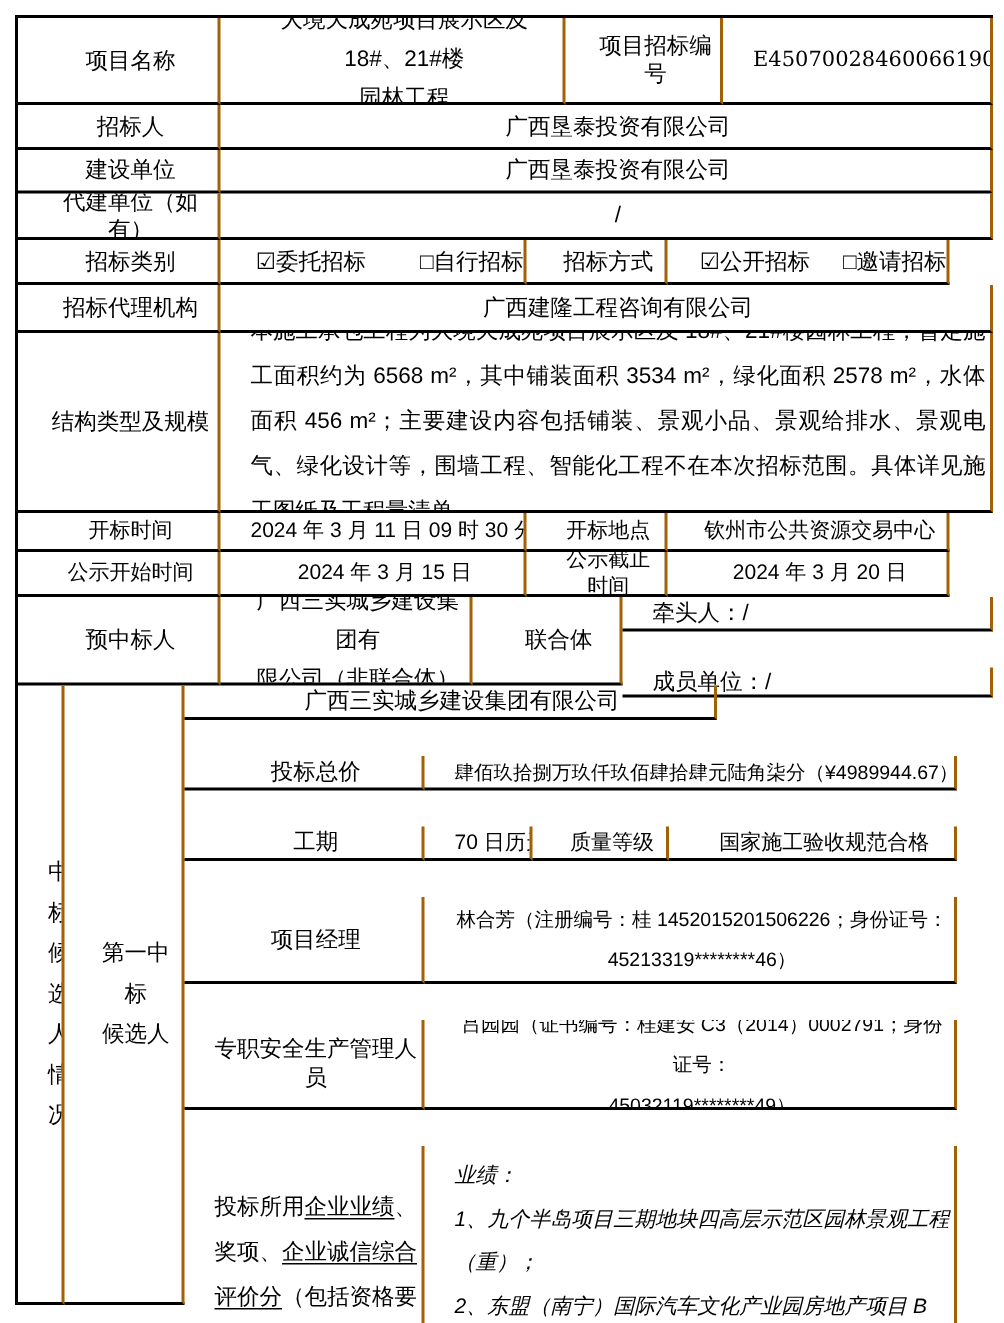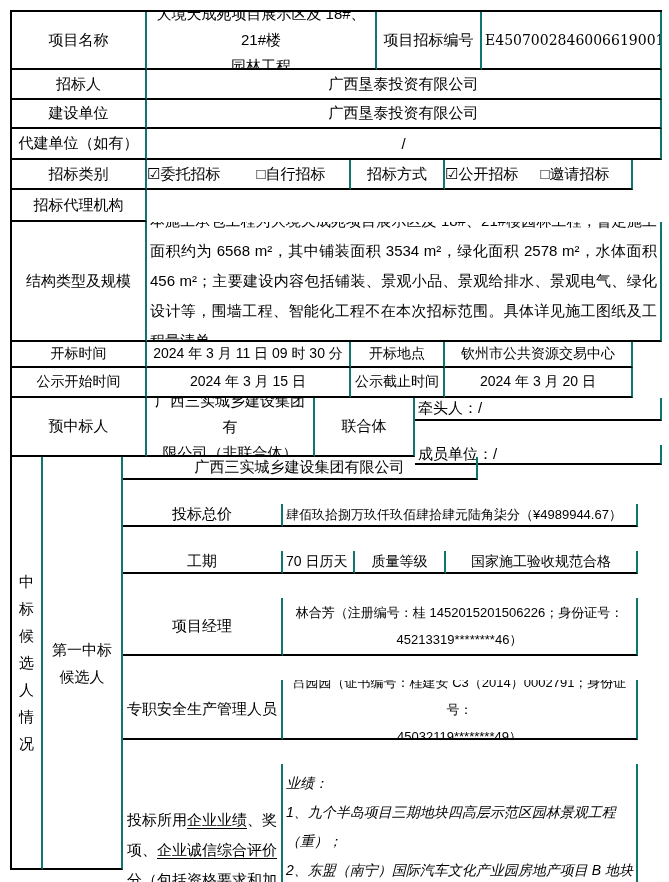--- a/index.html
+++ b/index.html
@@ -1,22 +1,22 @@
 <!DOCTYPE html>
 <html><head>
 <meta charset="utf-8">
 <style>
   * { margin:0; padding:0; box-sizing:border-box; }
   body { background:#ffffff; font-family:"Liberation Sans", sans-serif; color:#000; }
   .page { width:669px; height:882px; background:#fff; padding:10px 0 0 10px; position:relative; }
   .tbl { width:652px; border-top:2px solid #000; border-left:2px solid #000; }
   .row { display:flex; width:650px; }
-  .cell { border-right:2px solid #0f766e; border-bottom:2px solid #000;
-          display:flex; align-items:center; justify-content:flex-start;
-          font-size:15px; overflow:hidden; }
+  .cell { border-right:2px solid #a16207; border-bottom:2px solid #000;
+          display:flex; align-items:center; justify-content:flex-end;
+          font-size:15px; overflow:hidden;padding-left:17px; }
   .cell .tx { width:100%; text-align:center; padding:1px 3px; }
   .cell .tx.left { text-align:left; }
   .pre { white-space:pre-line; }
   .just { text-align:justify !important; line-height:30px; }
   .lh26 { line-height:26px; }
   .lh27 { line-height:27px; }
   .lh29 { line-height:29px; }
   .lh30 { line-height:30px; }
   .f13 { font-size:13px; }
   .f14 { font-size:14px; }
@@ -98,20 +98,23 @@
       <div class="cell w188 optrow2">
         <span class="opt"><span>☑</span><span>公开招标</span></span>
         <span class="opt"><span>□</span><span>邀请招标</span></span>
       </div>
     </div>
 
     <div class="row" style="height:32px">
       <div class="cell w135">
           <div class="tx">招标代理机构</div>
         </div>
+      <div class="cell w515">
+          <div class="tx">广西建隆工程咨询有限公司</div>
+        </div>
     </div>
 
     <div class="row" style="height:120px">
       <div class="cell w135">
           <div class="tx">结构类型及规模</div>
         </div>
       <div class="cell w515">
           <div class="tx left just">本施工承包工程为大境天成苑项目展示区及 18#、21#楼园林工程，暂定施工面积约为 6568 m²，其中铺装面积 3534 m²，绿化面积 2578 m²，水体面积 456 m²；主要建设内容包括铺装、景观小品、景观给排水、景观电气、绿化设计等，围墙工程、智能化工程不在本次招标范围。具体详见施工图纸及工程量清单。</div>
         </div>
     </div>

